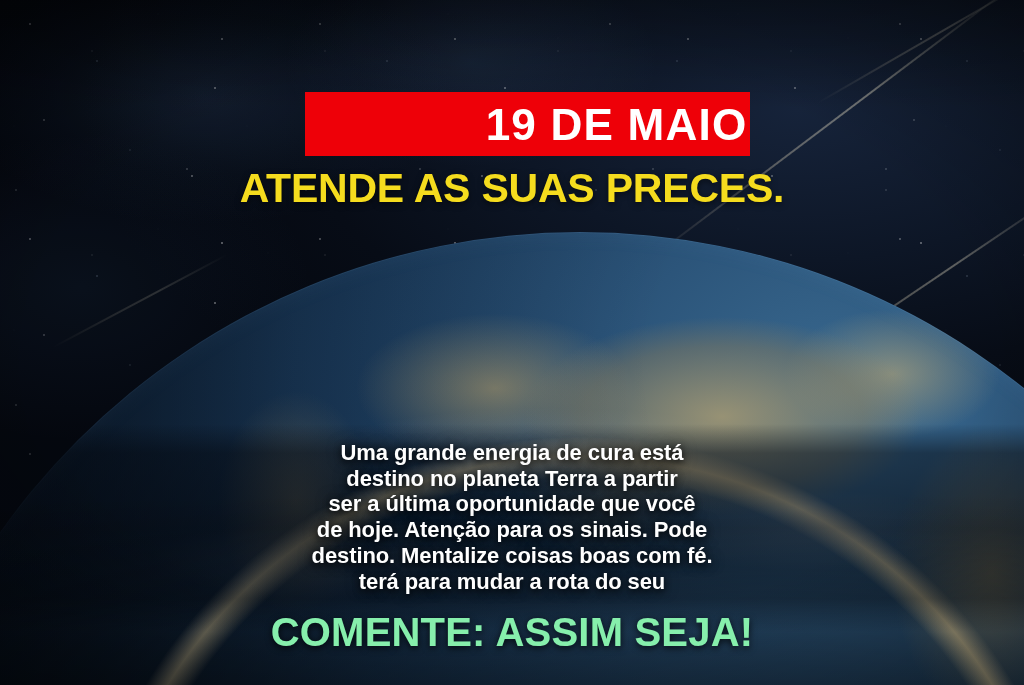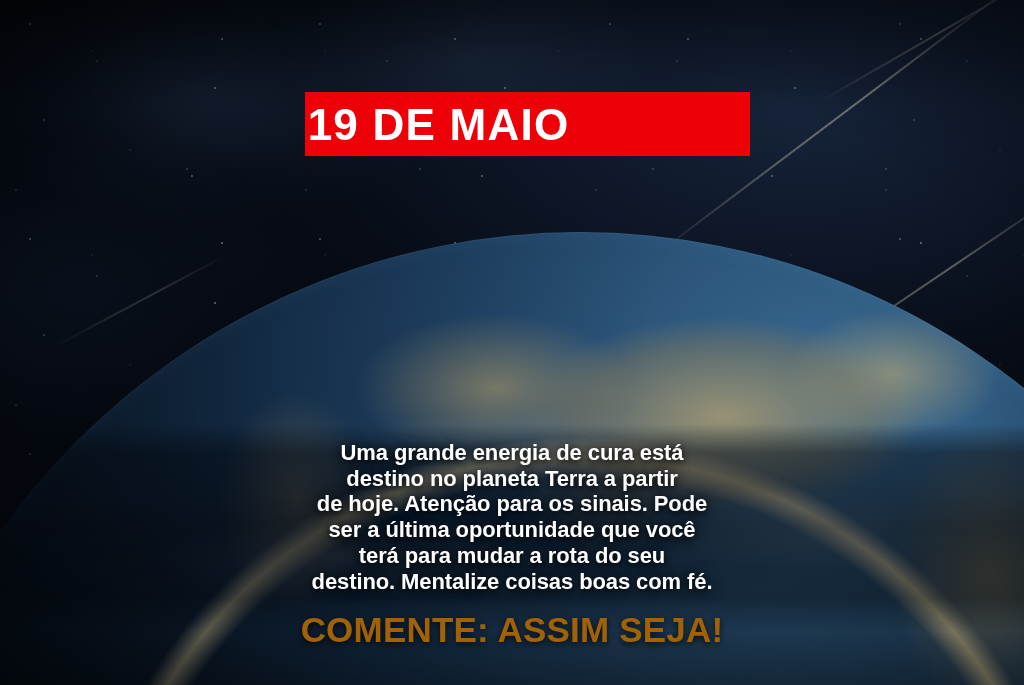--- a/index.html
+++ b/index.html
@@ -204,21 +204,21 @@
 
   .date-banner {
     position: absolute;
     left: 305px;
     top: 92px;
     width: 445px;
     height: 64px;
     background: #ee0008;
     display: flex;
     align-items: center;
-    justify-content: flex-start;
+    justify-content: flex-end;
   }
   .date-banner-text {
     color: #ffffff;
     font-family: "Liberation Sans", sans-serif;
     font-weight: bold;
     font-size: 45px;
     letter-spacing: 1.2px;
     line-height: 1;
     white-space: nowrap;
     transform: scaleX(0.98);
@@ -259,24 +259,24 @@
     text-shadow: 0 2px 7px rgba(0,0,0,0.85), 0 0 14px rgba(0,0,0,0.55);
   }
   .body-copy span { display: block; }
 
   .cta {
     position: absolute;
     left: 0;
     right: 0;
     top: 612px;
     text-align: center;
-    color: #a16207;
+    color: #86efac;
     font-family: "Liberation Sans", sans-serif;
     font-weight: bold;
-    font-size: 35px;
+    font-size: 40px;
     letter-spacing: 0.2px;
     line-height: 1;
     text-shadow: 0 2px 7px rgba(0,0,0,0.8);
   }
 </style>
 </head>
 <body>
 
 <div id="poster">
 
@@ -304,27 +304,28 @@
   <div class="text-scrim"></div>
   <div class="vignette"></div>
 
   <div class="content">
 
     <div class="date-banner">
       <span class="date-banner-text">19 DE MAIO</span>
     </div>
 
     <div class="headline">
+      <span class="l2">ATENDE AS SUAS PRECES.</span>
     </div>
 
     <div class="body-copy">
       <span>Uma grande energia de cura está</span>
       <span>destino no planeta Terra a partir</span>
+      <span>ser a última oportunidade que você</span>
       <span>de hoje. Atenção para os sinais. Pode</span>
-      <span>ser a última oportunidade que você</span>
+      <span>destino. Mentalize coisas boas com fé.</span>
       <span>terá para mudar a rota do seu</span>
-      <span>destino. Mentalize coisas boas com fé.</span>
     </div>
 
     <div class="cta">COMENTE: ASSIM SEJA!</div>
 
   </div>
 </div>
 
 </body></html>

